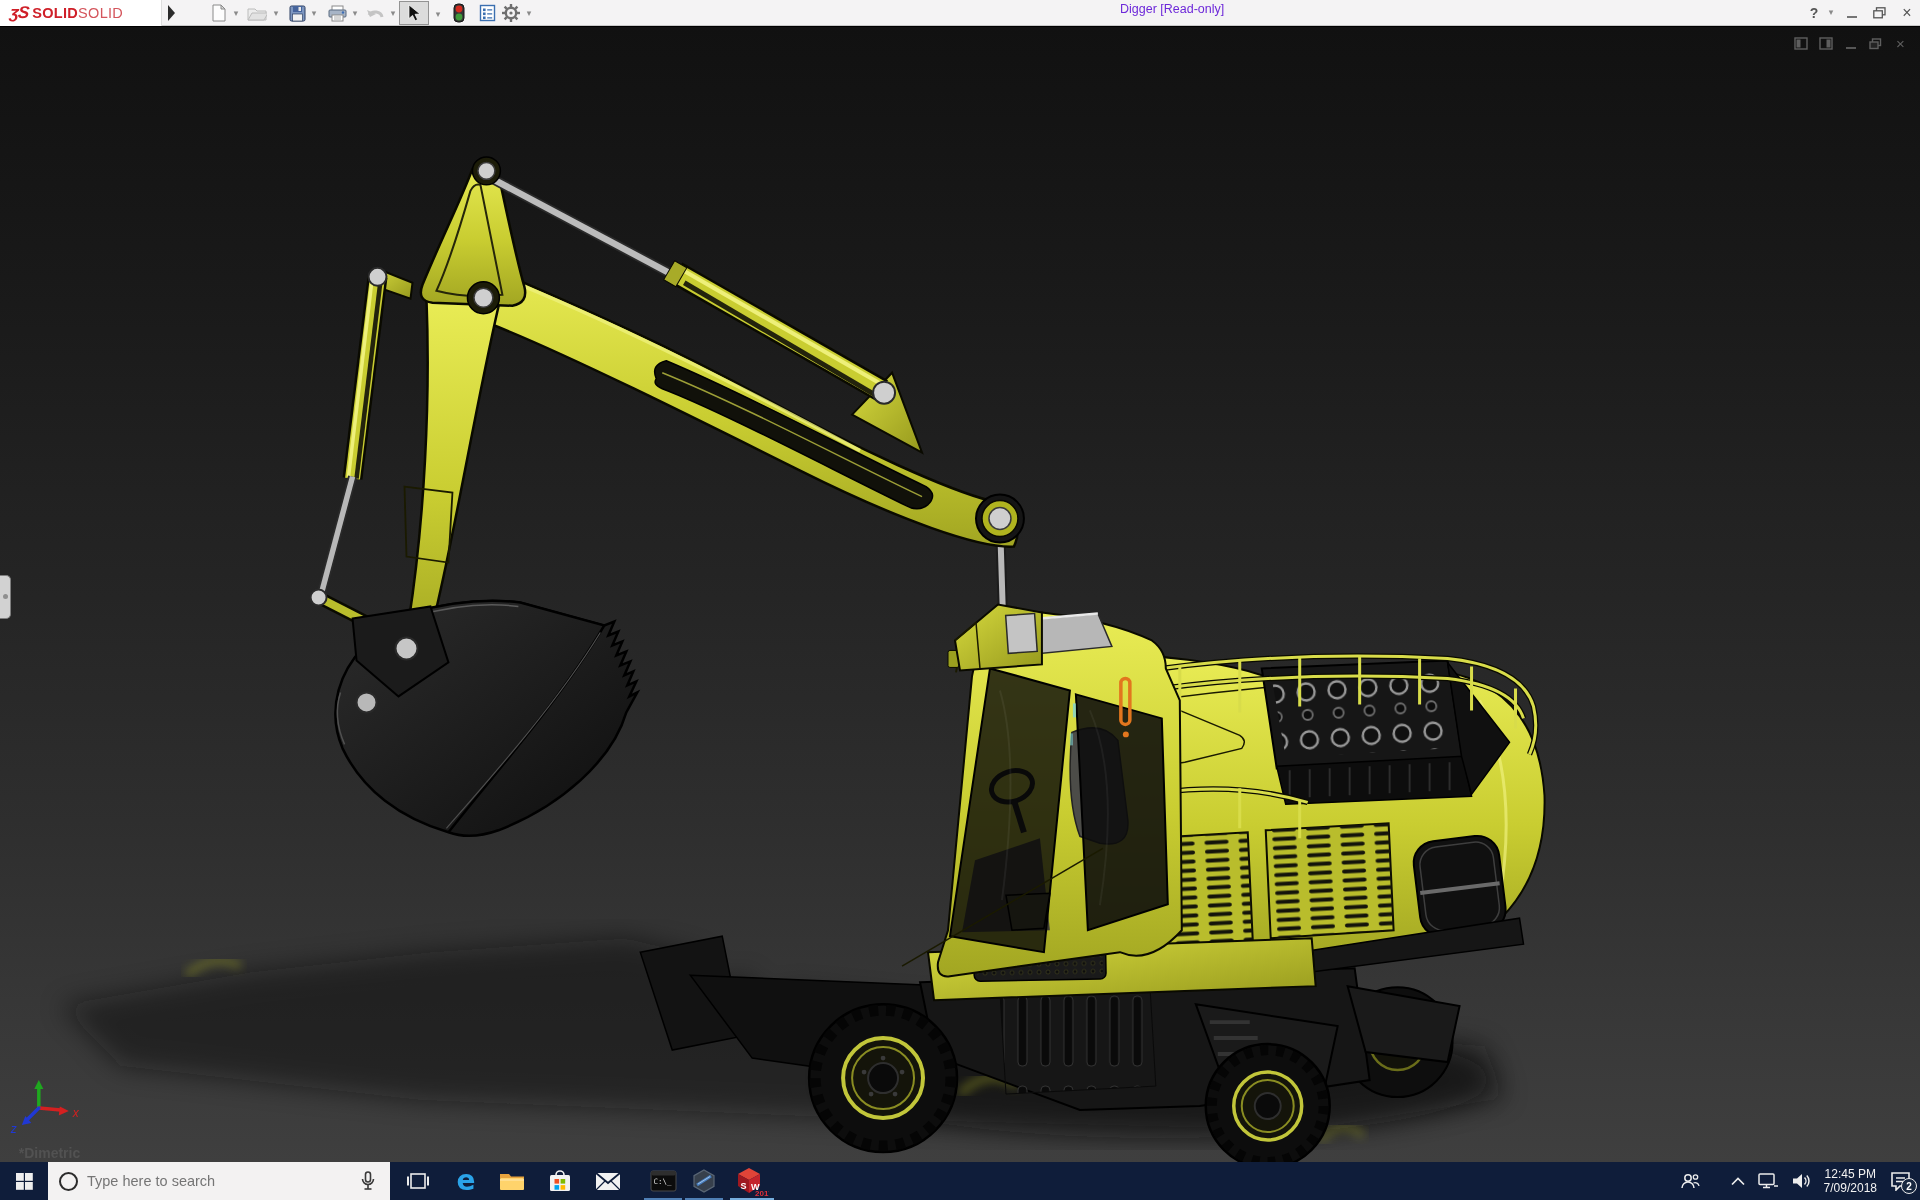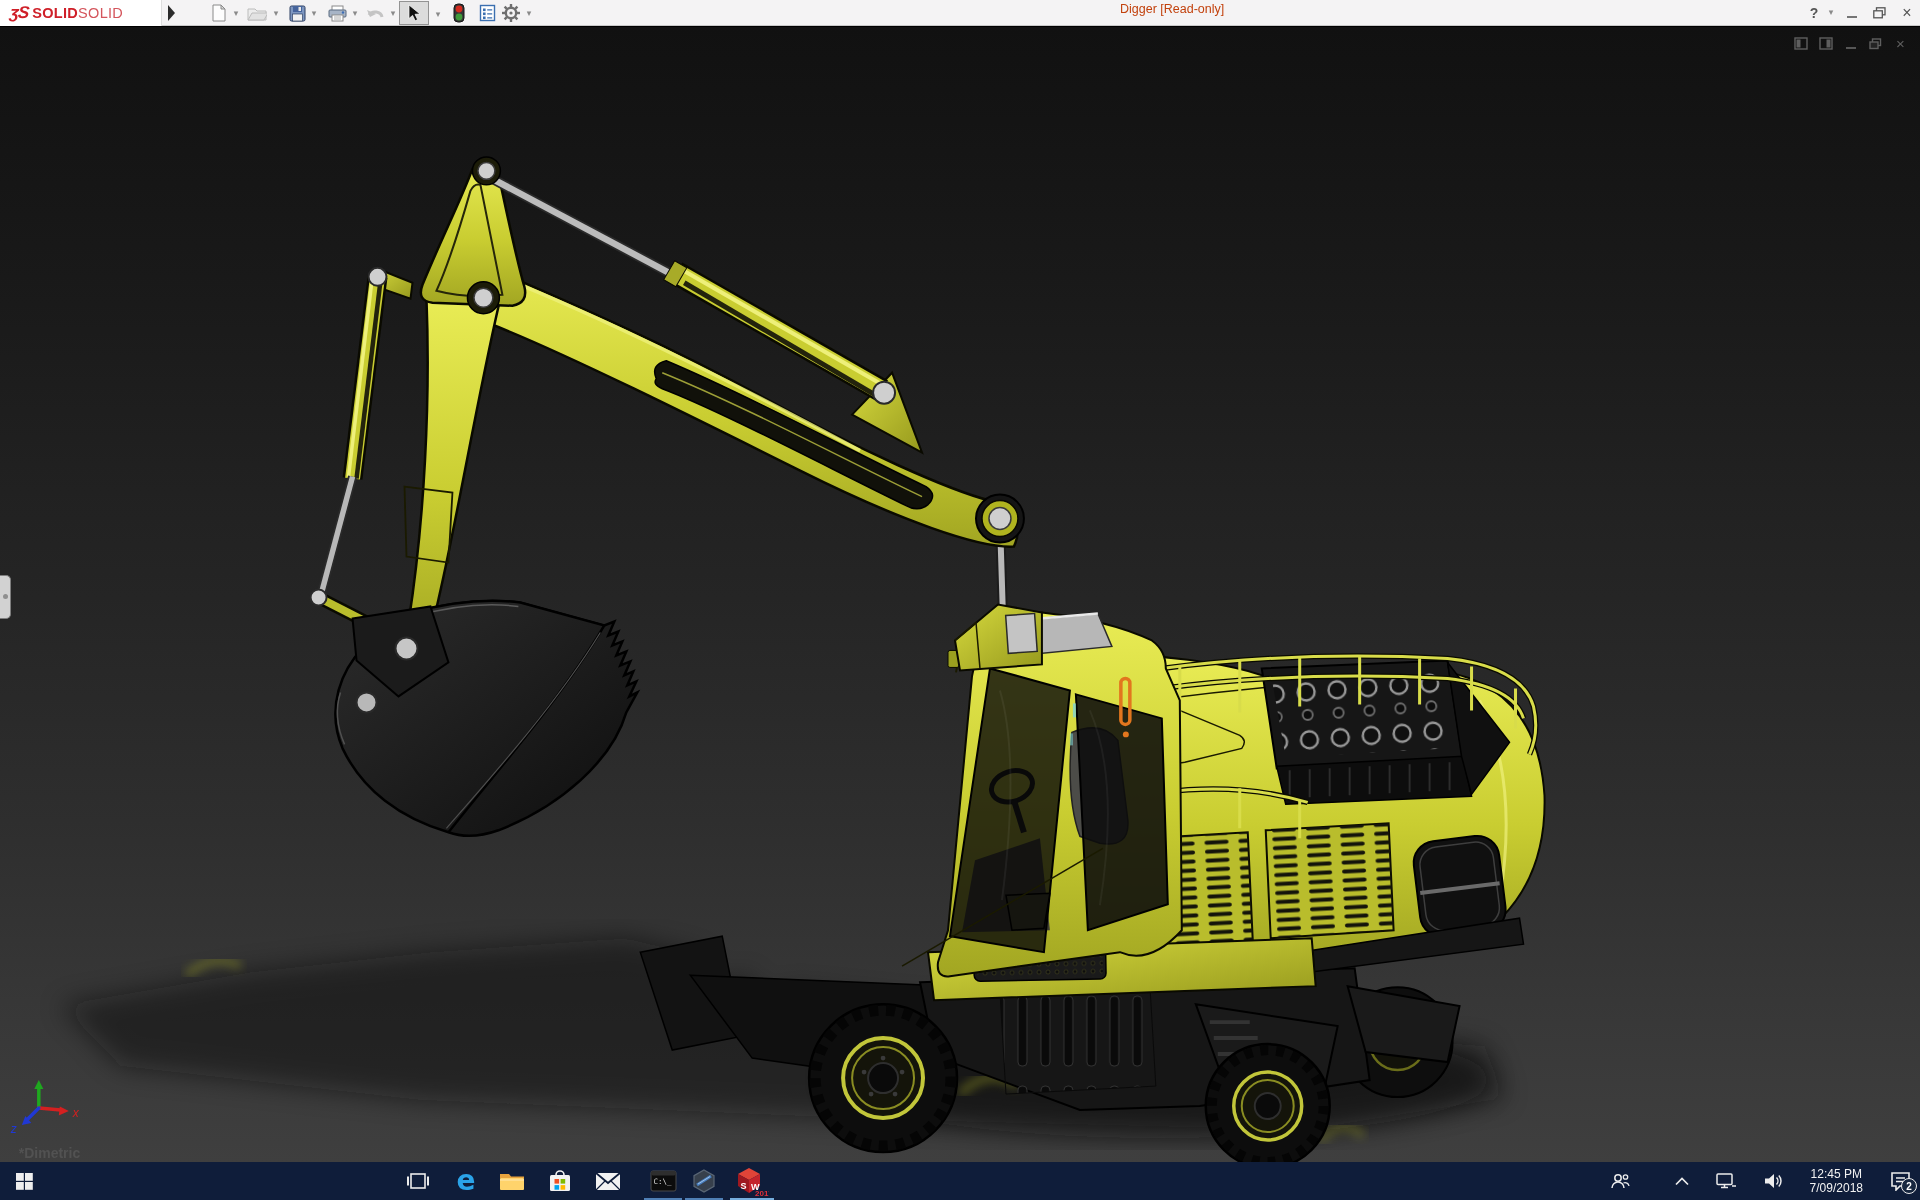--- a/index.html
+++ b/index.html
@@ -8,21 +8,21 @@
   
   .titlebar { position:absolute; left:0; top:0; width:1920px; height:26px; background:#f4f3f4; border-bottom:1px solid #c9c9c9; }
   .logo { position:absolute; left:0; top:0; width:162px; height:26px; background:#fff; border-right:1px solid #dedede; display:flex; align-items:center; padding-left:10px; }
   .logo .mark { color:#cf1f28; font-size:17px; font-weight:bold; font-style:italic; letter-spacing:-1px; margin-right:4px; transform:skewX(-6deg); }
   .logo .solid { color:#cf1f28; font-size:14.5px; font-weight:bold; letter-spacing:.3px; }
   .logo .works { color:#d4555c; font-size:14.5px; font-weight:normal; letter-spacing:.3px; }
   .flyout { position:absolute; left:168px; top:5px; width:0; height:0; border-left:7px solid #2b2b2b; border-top:8px solid transparent; border-bottom:8px solid transparent; cursor:pointer; }
   .tb-ico { position:absolute; top:3px; width:22px; height:20px; display:flex; align-items:center; justify-content:center; }
   .tb-chev { position:absolute; top:8px; font-size:9px; color:#8a8a8a; width:10px; text-align:center; }
   .sel-cell { position:absolute; left:399px; top:1px; width:30px; height:24px; background:#dcdcdc; border:1px solid #939393; display:flex; align-items:center; justify-content:center; }
-  .win-title { position:absolute; left:1120px; top:2px; font-size:12.5px; color:#c2410c; }
+  .win-title { position:absolute; left:1120px; top:2px; font-size:12.5px; color:#6d28d9; }
   .winctl { position:absolute; top:0; height:26px; display:flex; align-items:center; justify-content:center; color:#555; cursor:pointer; }
   .q { font-size:14px; font-weight:bold; }
 
   
   .viewport { position:absolute; left:0; top:27px; width:1920px; height:1135px;
     background:linear-gradient(180deg,#111 0%,#191919 22%,#242424 48%,#2e2e2e 70%,#3f3f3f 100%); }
   .machine-svg { position:absolute; left:0; top:0; width:1920px; height:1135px; }
   .edge-tab { position:absolute; left:0; top:548px; width:11px; height:44px; background:#d2d2d2; border:1px solid #7e7e7e; border-left:none; border-radius:0 5px 5px 0; }
   .edge-tab .dot { position:absolute; left:2.5px; top:18px; width:5px; height:5px; border-radius:50%; background:#8f8f8f; }
   .child-ctls { position:absolute; right:12px; top:9px; display:flex; gap:10px; }
@@ -30,21 +30,21 @@
 
   
   .taskbar { position:absolute; left:0; top:1162px; width:1920px; height:38px; background:#0f1d3a; display:flex; align-items:center; }
   .startbtn { width:48px; height:38px; display:flex; align-items:center; justify-content:center; cursor:pointer; }
   .searchbox { position:absolute; left:48px; top:0; width:342px; height:38px; background:#f3f2f2; display:flex; align-items:center; cursor:text; }
   .searchbox input { border:none; outline:none; background:transparent; font-size:14.5px; color:#4a4a4a; width:250px; font-family:"Liberation Sans",sans-serif; }
   .ring { width:19px; height:19px; border:2.5px solid #2b2b2b; border-radius:50%; margin:0 9px 0 11px; }
   .tb-app { position:absolute; top:0; width:46px; height:38px; display:flex; align-items:center; justify-content:center; cursor:pointer; }
   .underl { position:absolute; bottom:0; left:4px; right:4px; height:2.5px; background:#4f7fb5; }
   .underl.active { background:#76aede; left:1px; right:1px; }
-  .tray { position:absolute; right:0; top:0; height:38px; display:flex; align-items:center; gap:27px; padding-right:8px; }
+  .tray { position:absolute; right:0; top:0; height:38px; display:flex; align-items:center; gap:13px; padding-right:8px; }
   .tray .ti { display:flex; align-items:center; justify-content:center; cursor:pointer; }
   .clock { color:#f2f2f2; font-size:12px; text-align:center; line-height:14px; cursor:default; }
 </style>
 </head>
 <body>
 
 <div class="titlebar">
   <div class="logo">
     <span class="mark">ʒS</span>
     <span class="solid">SOLID</span>
@@ -431,20 +431,30 @@
 
 <div class="taskbar">
   <div class="startbtn">
     <svg width="17" height="17">
         <rect x="0" y="0" width="7.8" height="7.8" fill="#eee"></rect>
         <rect x="9" y="0" width="7.8" height="7.8" fill="#eee"></rect>
         <rect x="0" y="9" width="7.8" height="7.8" fill="#eee"></rect>
         <rect x="9" y="9" width="7.8" height="7.8" fill="#eee"></rect>
       </svg>
   </div>
+  <div class="searchbox">
+    <div class="ring"></div>
+    <input readonly="" placeholder="Type here to search" style="">
+    <svg width="16" height="20" style="position:absolute;right:14px">
+        <rect x="5.5" y="1" width="5" height="10" rx="2.5" fill="none" stroke="#3a3a3a" stroke-width="1.6"></rect>
+        <path d="M2.5,8 a5.5,5.5 0 0 0 11,0" fill="none" stroke="#3a3a3a" stroke-width="1.6"></path>
+        <line x1="8" y1="14" x2="8" y2="18" stroke="#3a3a3a" stroke-width="1.6"></line>
+        <line x1="4.5" y1="18" x2="11.5" y2="18" stroke="#3a3a3a" stroke-width="1.6"></line>
+      </svg>
+  </div>
 
   <div class="tb-app" style="left:395px">
     <svg width="22" height="18">
         <rect x="4" y="2" width="14" height="14" fill="none" stroke="#ececec" stroke-width="1.6"></rect>
         <rect x="0" y="4.5" width="2" height="9" fill="#ececec"></rect>
         <rect x="20" y="4.5" width="2" height="9" fill="#ececec"></rect>
       </svg>
   </div>
   <div class="tb-app" style="left:443px">
     <span style="color:#2aa3e8;font-size:28px;font-weight:bold;font-family:'DejaVu Sans',sans-serif;line-height:26px">e</span>

